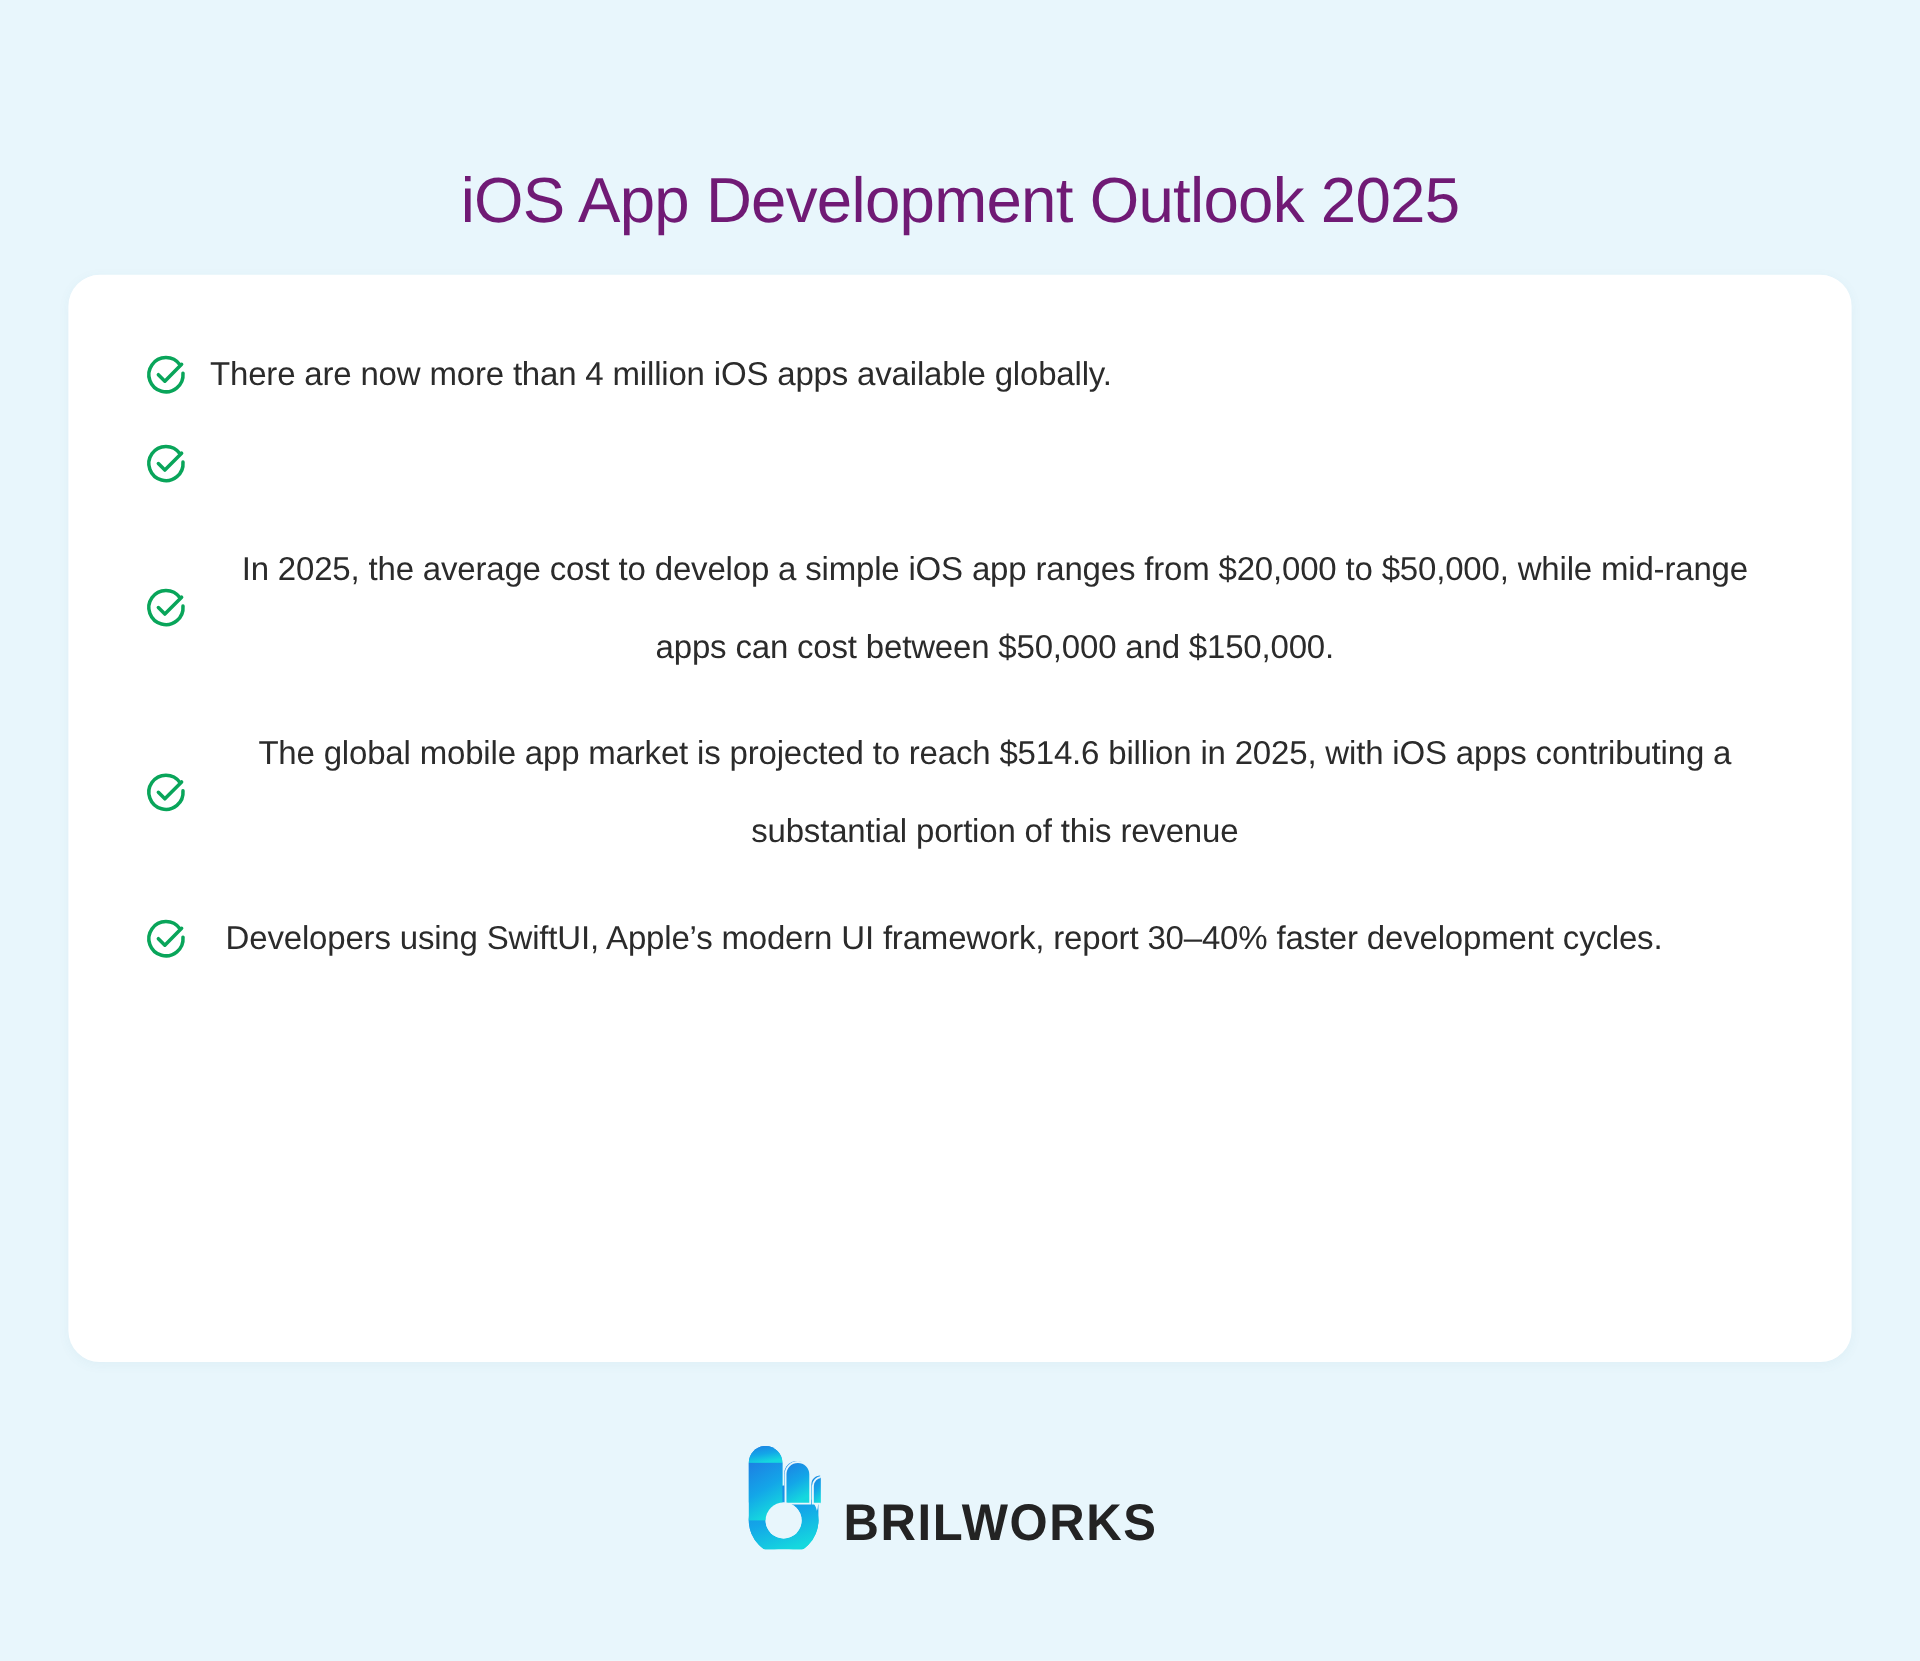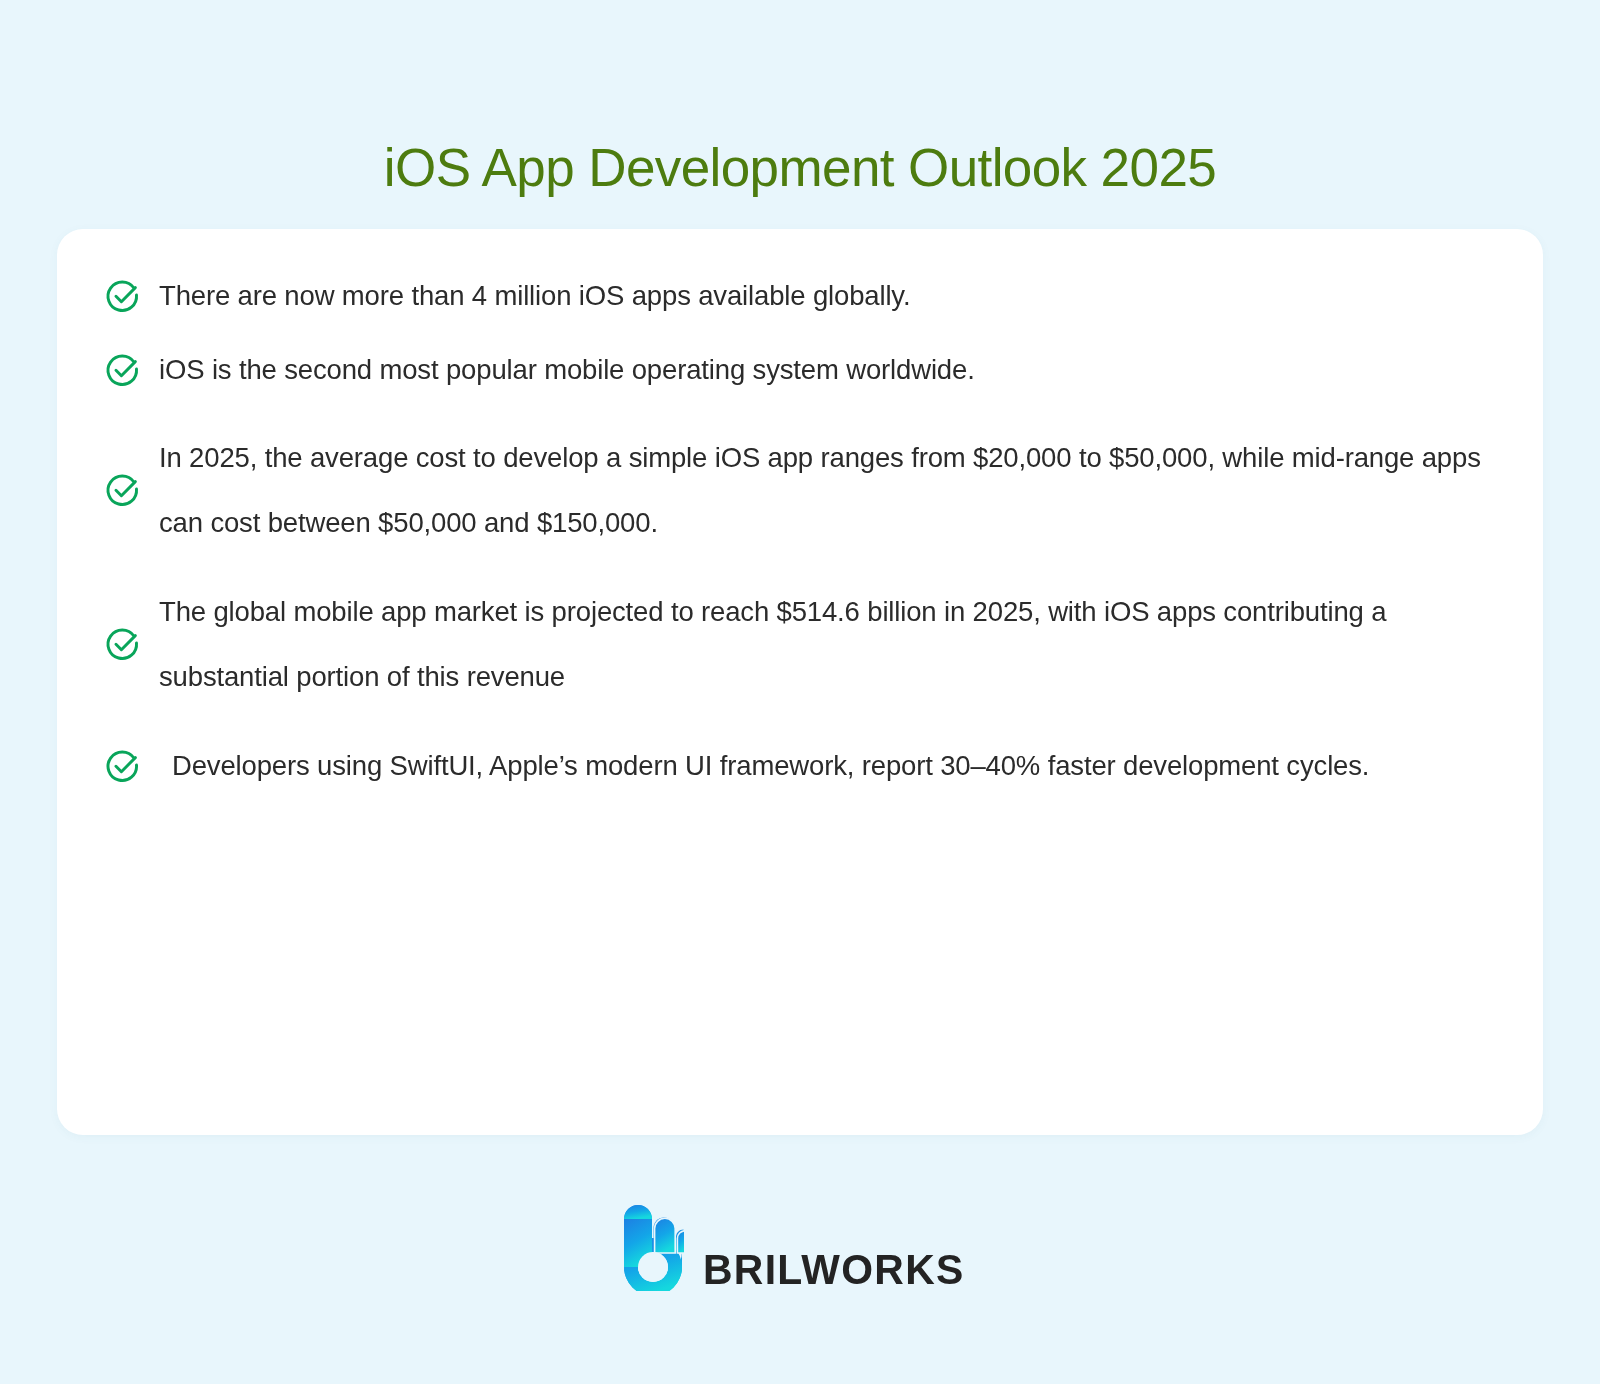--- a/index.html
+++ b/index.html
@@ -26,42 +26,43 @@
   .title {
     position: absolute;
     top: 98px;
     left: 0;
     width: 1600px;
     text-align: center;
     font-size: 53px;
     line-height: 68px;
     font-weight: 500;
     letter-spacing: -0.6px;
-    color: #4d7c0f;
+    color: #701a75;
   }
 
   
   .card {
     position: absolute;
     left: 57px;
     top: 229px;
     width: 1486px;
     height: 906px;
     background: #ffffff;
     border-radius: 26px;
     box-sizing: border-box;
     padding: 48px 44px 44px 44px;
     box-shadow: 0 2px 10px rgba(60, 110, 130, 0.05);
   }
 
   .facts {
     list-style: none;
-    margin: 0;
+    margin: 16px;
     padding: 0;
     display: block;
+    text-align: center;
   }
 
   .fact {
     display: flex;
     align-items: center;
     margin-bottom: 36px;
   }
   .fact:last-child { margin-bottom: 0; gap: 13px; }
 
   .fact.multiline { margin-bottom: 24px; }
@@ -133,21 +134,20 @@
         <span class="fact-text">There are now more than 4 million iOS apps available globally.</span>
       </li>
 
       <li class="fact">
         <span class="check-icon">
           <svg viewBox="0 0 40 40" width="38" height="38" aria-hidden="true">
             <path d="M31.5 11.6 A15 15 0 1 0 34.2 19.0" fill="none" stroke="#09a55a" stroke-width="3.1" stroke-linecap="round"></path>
             <path d="M12.6 20.3 L18.3 26.0 L33.0 11.2" fill="none" stroke="#09a55a" stroke-width="3.1" stroke-linecap="round" stroke-linejoin="round"></path>
           </svg>
         </span>
-        <span class="fact-text">iOS is the second most popular mobile operating system worldwide.</span>
       </li>
 
 
       <li class="fact multiline">
         <span class="check-icon">
           <svg viewBox="0 0 40 40" width="38" height="38" aria-hidden="true">
             <path d="M31.5 11.6 A15 15 0 1 0 34.2 19.0" fill="none" stroke="#09a55a" stroke-width="3.1" stroke-linecap="round"></path>
             <path d="M12.6 20.3 L18.3 26.0 L33.0 11.2" fill="none" stroke="#09a55a" stroke-width="3.1" stroke-linecap="round" stroke-linejoin="round"></path>
           </svg>
         </span>

